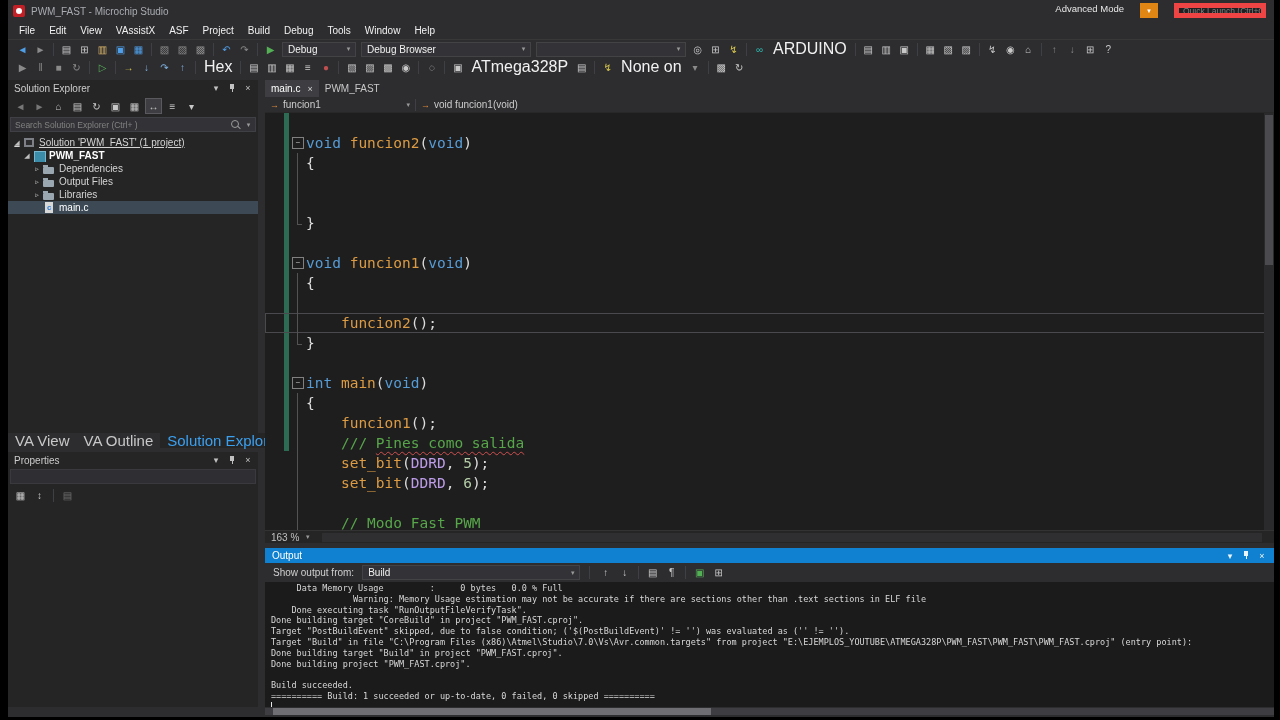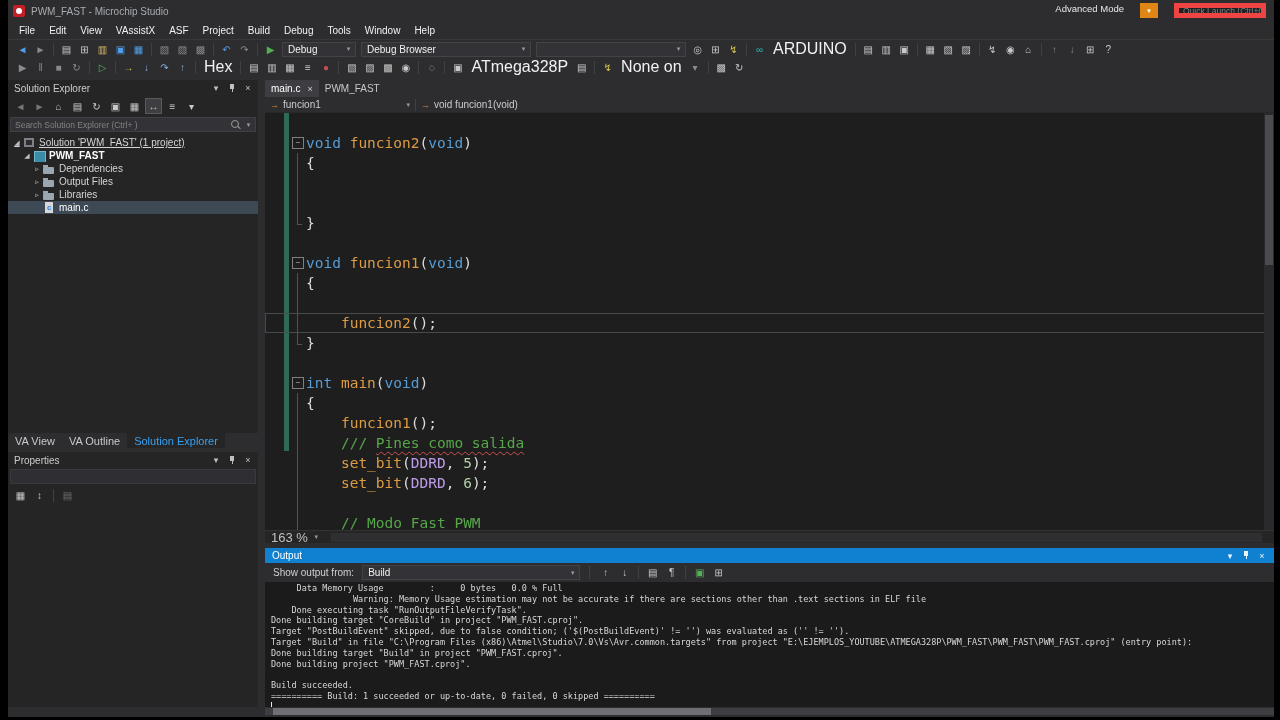--- a/index.html
+++ b/index.html
@@ -54,21 +54,21 @@
   .tree-arrow{width:10px;text-align:center;font-size:7px;color:#bfbfbf;flex:none}
   .ti{width:14px;height:12px;position:relative;margin-right:3px;flex:none}
   .ti.solution-icon::before{content:'';position:absolute;left:2px;top:1px;width:10px;height:9px;background:#7e8087}
   .ti.solution-icon::after{content:'';position:absolute;left:4px;top:3px;width:6px;height:5px;background:#2d2d30}
   .ti.project-icon::before{content:'';position:absolute;left:2px;top:1px;width:10px;height:10px;background:#3a8ca8;border:1px solid #77b6cc}
   .ti.folder-icon::before{content:'';position:absolute;left:1px;top:4px;width:11px;height:7px;background:#9aa7b0;border-radius:1px}
   .ti.folder-icon::after{content:'';position:absolute;left:1px;top:2px;width:5px;height:2px;background:#9aa7b0}
   .ti.c-file-icon::before{content:'';position:absolute;left:3px;top:0;width:8px;height:11px;background:#d8d8d8}
   .ti.c-file-icon::after{content:'c';position:absolute;left:5px;top:1px;font-size:8px;font-weight:bold;color:#2b7cd8}
   .se-tabs{position:absolute;bottom:0;left:0;right:0;height:15px;display:flex;background:#2d2d30}
-  .se-tab{font-size:11px;color:#c8c8c8;padding:0 7px;display:flex;align-items:center;white-space:nowrap}
+  .se-tab{font-size:15px;color:#c8c8c8;padding:0 7px;display:flex;align-items:center;white-space:nowrap}
   .se-tab.active{background:#252526;color:#3aa0f0}
 
   
   #properties{left:0;top:452px;width:250px;height:255px;background:#252526}
   .props-namebox{margin:1px 2px;height:15px;background:#2f2f33;border:1px solid #3a3a3e}
 
   
   #editor{left:257px;top:80px;width:1009px;height:463px;background:#1e1e1e}
   .tabstrip{height:17px;display:flex;background:#2d2d30}
   .doc-tab{height:17px;display:flex;align-items:center;padding:0 6px;font-size:10px;white-space:nowrap}
@@ -89,21 +89,21 @@
   .fold.v::before{content:'';position:absolute;left:11px;top:0;width:1px;height:100%;background:#535353}
   .fold.end::before{content:'';position:absolute;left:11px;top:0;width:1px;height:11px;background:#535353}
   .fold.end::after{content:'';position:absolute;left:11px;top:11px;width:5px;height:1px;background:#535353}
   .ctext{font-family:"DejaVu Sans Mono",monospace;font-size:14.5px;white-space:pre;color:var(--pl)}
   .tk-kw{color:var(--kw)} .tk-fn{color:var(--fn)} .tk-cm{color:var(--cm)}
   .tk-mac{color:var(--mac)} .tk-num{color:var(--num)} .tk-pl{color:var(--pl)}
   .sq{text-decoration:underline wavy #d14f4f 1px;text-underline-offset:3px}
   .vscroll{position:absolute;right:0;top:33px;width:10px;height:417px;background:#2a2a2d}
   .vscroll .thumb{position:absolute;left:1px;top:2px;width:8px;height:150px;background:#4a4a4f;display:block}
   .zoomstrip{height:13px;background:#252526;display:flex;align-items:center;border-top:1px solid #333}
-  .zoom-text{font-size:13px;color:#c0c0c0;padding:0 2px 0 6px}
+  .zoom-text{font-size:10px;color:#c0c0c0;padding:0 2px 0 6px}
   .htrack{flex:1;height:9px;background:#2f2f32;margin:0 12px 0 8px}
 
   
   #output{left:257px;top:548px;width:1009px;height:159px;background:#1b1b1c}
   .out-header{height:15px;background:#1080d0;display:flex;align-items:center;padding:0 7px;font-size:10px;color:#fff}
   .out-header .ph-icons{color:#eaf4fc}
   .out-toolbar{height:19px;background:#2d2d30;display:flex;align-items:center;padding-left:8px;gap:4px}
   .out-label{font-size:10px;color:#cfcfcf;margin-right:2px;white-space:nowrap}
   .out-text{height:125px;overflow:hidden;padding:1px 0 0 6px}
   .out-line{height:10.8px;white-space:pre;font-family:"DejaVu Sans Mono",monospace;font-size:8.5px;color:#d8d8d8}

